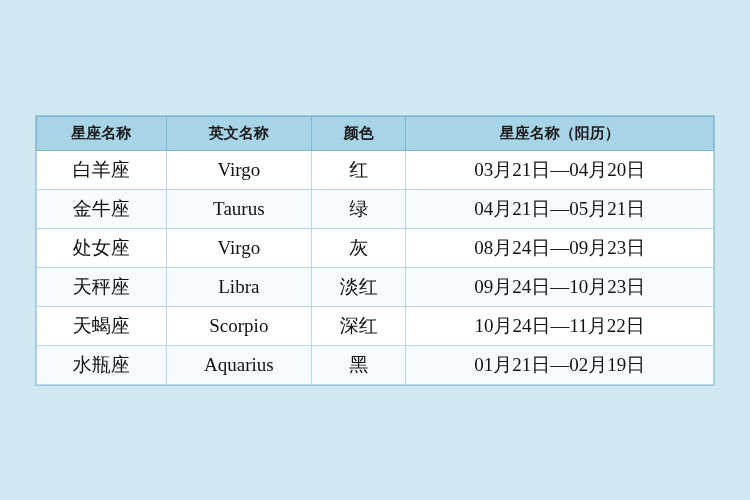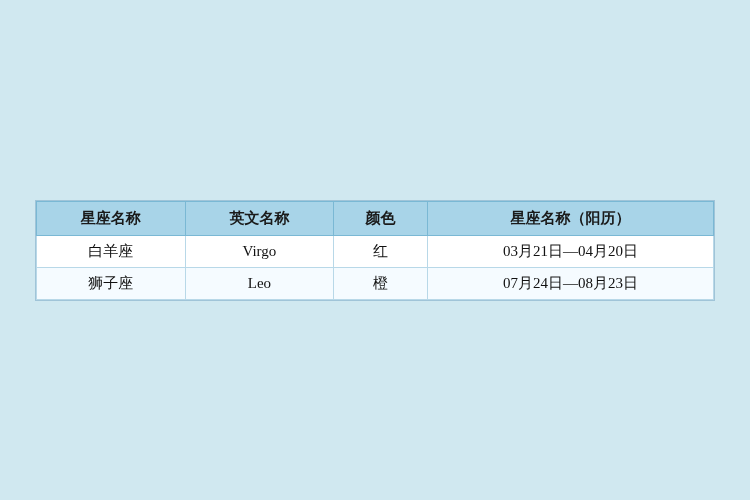--- a/index.html
+++ b/index.html
@@ -38,21 +38,21 @@
       background-color: #ffffff;
     }
     tbody tr:nth-child(even) {
       background-color: #f5fbff;
     }
     tbody td {
       border: 1px solid #b8d8e8;
       padding: 6px 10px;
       text-align: center;
       color: #111;
-      font-size: 15px;
+      font-size: 19px;
     }
   </style>
 </head>
 <body>
 
 <div class="table-container">
   <table>
     <thead>
       <tr>
         <th>星座名称</th>
@@ -62,20 +62,44 @@
       </tr>
     </thead>
     <tbody id="table-body">
     <tr>
           <td>白羊座</td>
           <td>Virgo</td>
           <td>红</td>
           <td>03月21日—04月20日</td>
         </tr>
         <tr>
-          <td>狮子座</td>
-          <td>Leo</td>
-          <td>橙</td>
-          <td>07月24日—08月23日</td>
+          <td>金牛座</td>
+          <td>Taurus</td>
+          <td>绿</td>
+          <td>04月21日—05月21日</td>
+        </tr>
+        <tr>
+          <td>处女座</td>
+          <td>Virgo</td>
+          <td>灰</td>
+          <td>08月24日—09月23日</td>
+        </tr>
+        <tr>
+          <td>天秤座</td>
+          <td>Libra</td>
+          <td>淡红</td>
+          <td>09月24日—10月23日</td>
+        </tr>
+        <tr>
+          <td>天蝎座</td>
+          <td>Scorpio</td>
+          <td>深红</td>
+          <td>10月24日—11月22日</td>
+        </tr>
+        <tr>
+          <td>水瓶座</td>
+          <td>Aquarius</td>
+          <td>黑</td>
+          <td>01月21日—02月19日</td>
         </tr>
       </tbody>
   </table>
 </div>
 
 </body></html>

